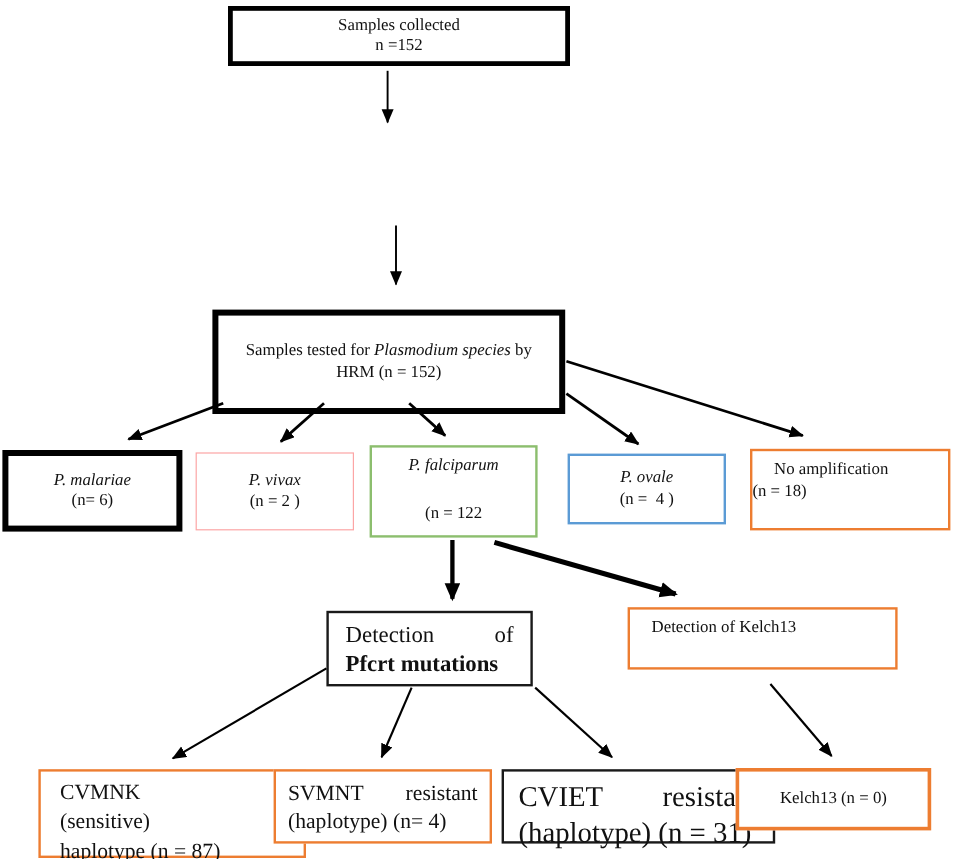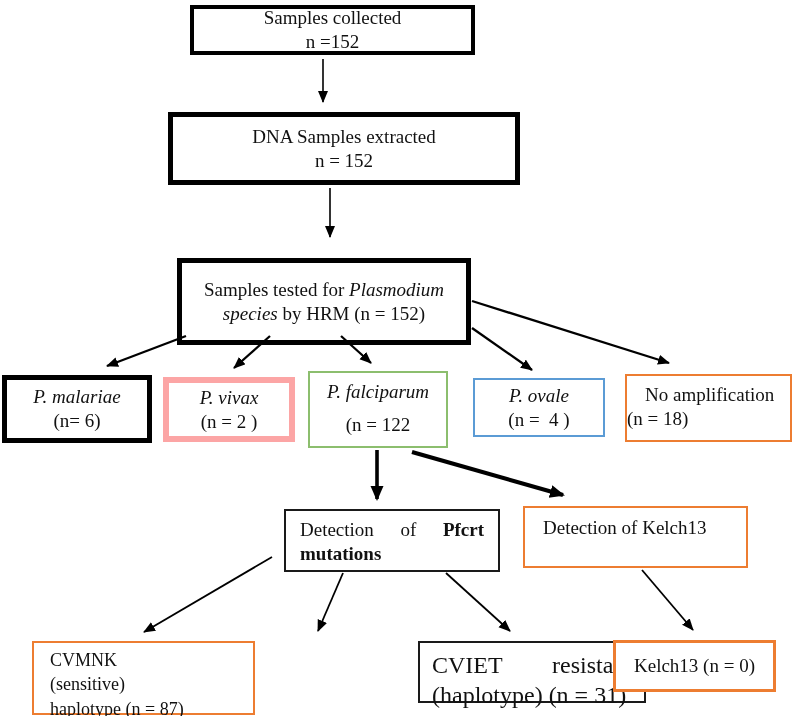--- a/index.html
+++ b/index.html
@@ -8,48 +8,48 @@
     width:797px;height:716px;
     background:#ffffff;
     font-family:"Liberation Serif", serif;
     color:#111111;
     overflow:hidden;
   }
   .box{
     position:absolute;
     background:#ffffff;
     box-sizing:border-box;
-    font-size:19px;
+    font-size:14px;
     line-height:1.25;
   }
   .center{display:flex;flex-direction:column;align-items:center;justify-content:center;text-align:center;}
   .b-black-thick{border:4px solid #000000;}
   .b-black-xthick{border:5px solid #000000;}
   .b-black-thin{border:2px solid #1a1a1a;}
-  .b-gray{border:6px solid #fca5a5;justify-content:center;}
+  .b-gray{border:1px solid #fca5a5;justify-content:center;}
   .b-green{border:2px solid #8cbe6e;}
   .b-blue{border:2px solid #5b9bd5;}
   .b-orange{border:2px solid #ed7d31;}
   .b-orange-thick{border:3px solid #ed7d31;}
   .italic{font-style:italic;}
   .count{white-space:pre;}
   .justify{text-align:justify;text-align-last:auto;}
   .arrows{position:absolute;left:0;top:0;pointer-events:none;z-index:5;}
   .arrows line{stroke:#000000;}
   #box-collected{left:190px;top:5px;width:285px;height:50px;}
   #box-extracted{left:168px;top:112px;width:352px;height:73px;}
   #box-tested{left:177px;top:258px;width:294px;height:87px;padding:6px 10px;}
   #box-malariae{left:2px;top:375px;width:150px;height:68px;}
   #box-vivax{left:163px;top:377px;width:132px;height:65px;}
   #box-falciparum{left:308px;top:371px;width:140px;height:77px;justify-content:space-between;padding:7px 0 9px 0;}
   #box-ovale{left:473px;top:378px;width:132px;height:59px;}
   #box-noamp{left:625px;top:374px;width:167px;height:68px;padding:7px 4px 0 0;}
   #box-noamp .line1{text-indent:18px;}
-  #box-pfcrt{left:284px;top:509px;width:216px;height:63px;padding:7px 14px;font-size:19px;}
-  #box-kelchdet{left:523px;top:506px;width:225px;height:62px;padding:7px 4px 0 18px;line-height:1.35;}
+  #box-pfcrt{left:272px;top:509px;width:172px;height:63px;padding:7px 14px;font-size:19px;}
+  #box-kelchdet{left:523px;top:506px;width:225px;height:52px;padding:7px 4px 0 18px;line-height:1.35;}
   #box-cvmnk{left:32px;top:641px;width:223px;height:74px;padding:5px 4px 0 16px;font-size:18px;line-height:1.35;}
   #box-svmnt{left:228px;top:641px;width:182px;height:62px;padding:7px 10px;font-size:18px;}
   #box-cviet{left:418px;top:641px;width:228px;height:62px;padding:7px 12px;font-size:24px;}
   #box-kelch13{left:613px;top:640px;width:163px;height:52px;}
 </style>
 </head>
 <body>
 
 <div class="canvas">
 
@@ -75,24 +75,20 @@
     <line x1="343" y1="573" x2="318" y2="631" stroke-width="1.8" marker-end="url(#ah)"></line>
     <line x1="446" y1="573" x2="510" y2="631" stroke-width="1.8" marker-end="url(#ah)"></line>
     <line x1="642" y1="570" x2="693" y2="630" stroke-width="1.8" marker-end="url(#ah)"></line>
   </svg>
 
   <div id="box-collected" class="box center b-black-thick">
     <div>Samples collected</div>
     <div class="count">n =152</div>
   </div>
 
-  <div id="box-extracted" class="box center b-black-xthick">
-    <div>DNA Samples extracted</div>
-    <div class="count">n = 152</div>
-  </div>
 
   <div id="box-tested" class="box center b-black-xthick">
     <div>
       <span>Samples tested for</span>
       <span class="italic">Plasmodium species</span>
       <span>by HRM (n = 152)</span>
     </div>
   </div>
 
   <div id="box-malariae" class="box center b-black-xthick">
@@ -128,20 +124,23 @@
   <div id="box-kelchdet" class="box b-orange">
     <div>Detection of Kelch13</div>
   </div>
 
   <div id="box-cvmnk" class="box b-orange">
     <div>CVMNK</div>
     <div>(sensitive)</div>
     <div>haplotype (n = 87)</div>
   </div>
 
+  <div id="box-svmnt" class="box justify b-orange">
+    <span>SVMNT resistant (haplotype) (n= 4)</span>
+  </div>
 
   <div id="box-cviet" class="box justify b-black-thin">
     <span>CVIET resistant (haplotype) (n = 31)</span>
   </div>
 
   <div id="box-kelch13" class="box center b-orange-thick">
     <div class="count">Kelch13 (n = 0)</div>
   </div>
 
 </div>

